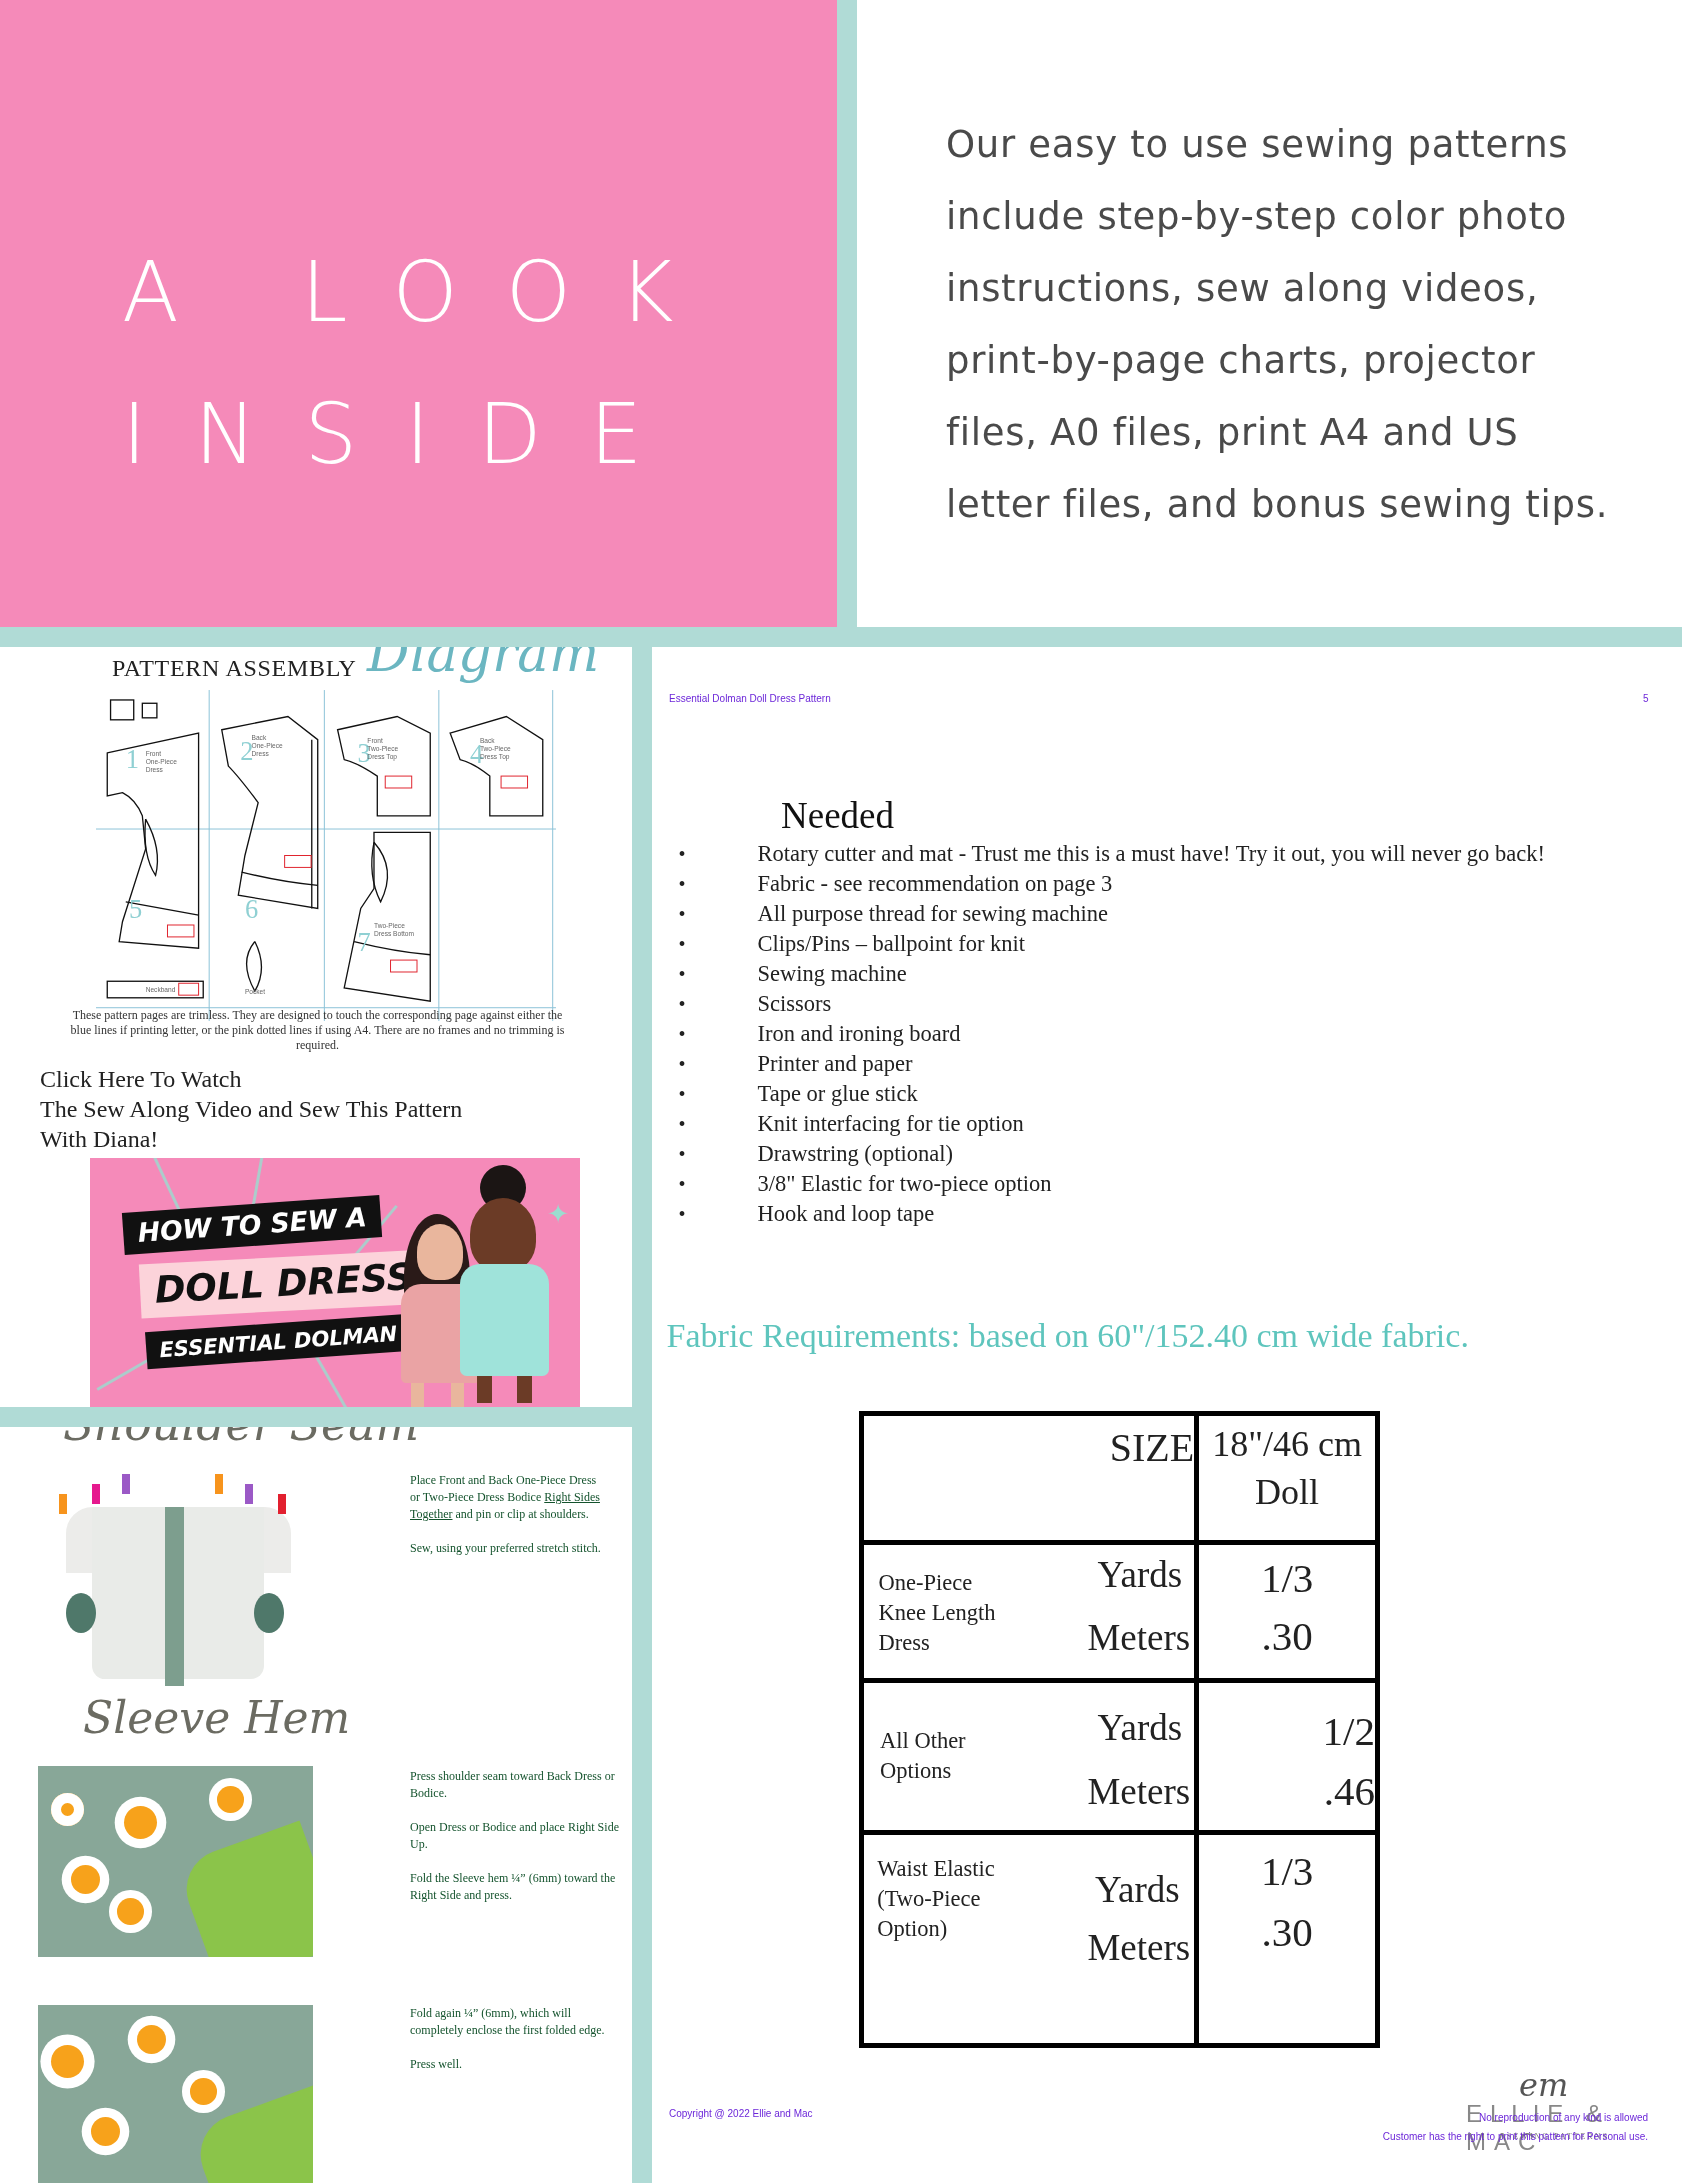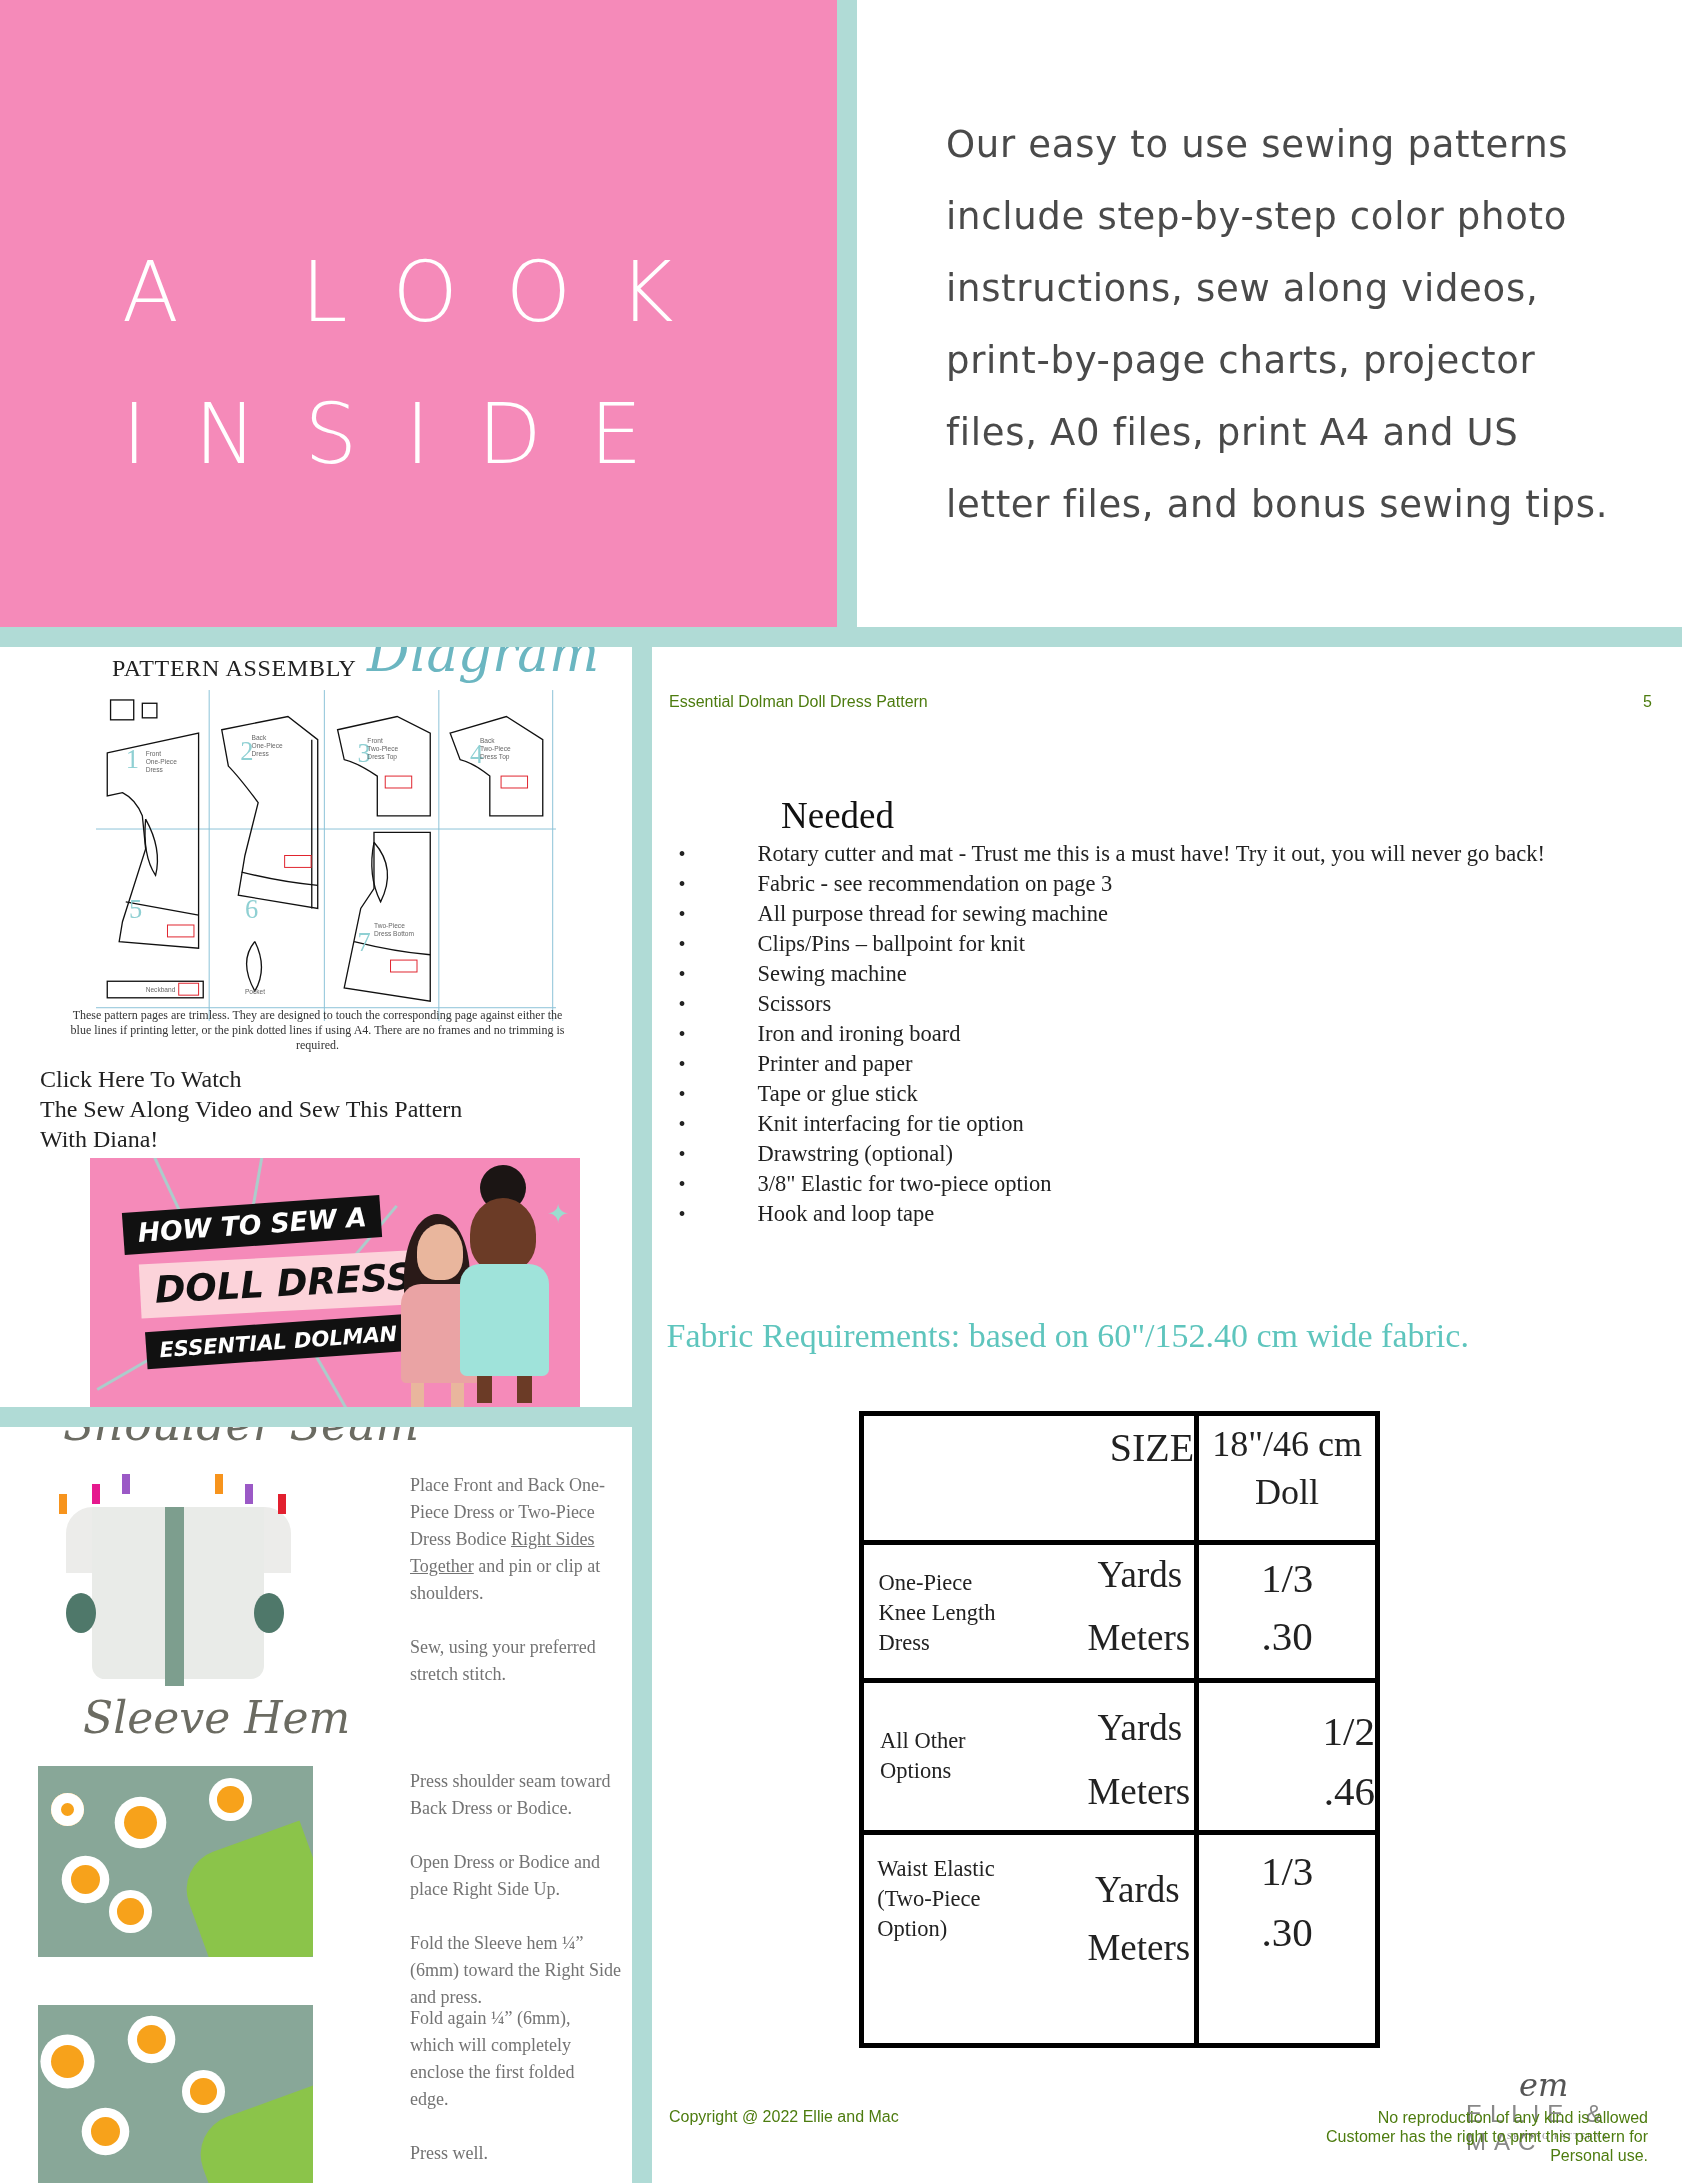--- a/index.html
+++ b/index.html
@@ -20,25 +20,25 @@
   .watch{left:40px;top:417px;width:556px;font-size:24px;line-height:30px;text-align:left;color:#222}
   #video-thumb{left:90px;top:511px;width:490px;height:249px;background:#f58ab9;overflow:hidden;cursor:pointer}
   .ribbon{position:absolute;font-family:"DejaVu Sans",sans-serif;font-weight:bold;font-style:italic}
   #howto{left:33px;top:46px;background:#111;color:#fff;font-size:26.5px;padding:5.3px 14.6px;transform:rotate(-4deg)}
   #dolldress{left:50px;top:99px;background:#fcd3da;color:#111;font-size:37px;padding:5.3px 14.6px;transform:rotate(-3deg)}
   #essential{left:56px;top:165px;background:#111;color:#fff;font-size:21px;padding:6.6px 13.2px;transform:rotate(-4deg)}
   .ray{position:absolute;width:2.6px;background:#9adccf;opacity:.8}
   .doll{position:absolute;border-radius:50% 50% 40% 40%}
   #steps-page{left:0;top:1427px;width:632px;height:756px;background:#fff;overflow:hidden}
   .script-grey{font-family:"DejaVu Serif",serif;font-style:italic;color:#6b6b62}
-  .step-text{font-size:18px;line-height:27px;color:#737373;white-space:pre-line}
+  .step-text{font-size:12px;line-height:17px;color:#14532d;white-space:pre-line}
   .u{text-decoration:underline}
   
   #supplies-page{left:652px;top:647px;width:1035px;height:1536px;background:#fff}
-  .hdr{font-family:"Liberation Sans",sans-serif;font-size:16px;color:#4d7c0f}
+  .hdr{font-family:"Liberation Sans",sans-serif;font-size:10px;color:#6d28d9}
   #supplies-script{left:26.5px;top:40px;font-family:"DejaVu Serif",serif;font-style:italic;font-size:78px;color:#e24fc7;letter-spacing:-2.6px}
   #needed{left:129px;top:147px;font-size:37px;color:#111}
   #supply-list{left:26.5px;top:192px;width:953px;list-style:none}
   #supply-list li{position:relative;padding-left:79px;font-size:22.5px;line-height:30px;color:#222}
   #supply-list li::before{content:"•";position:absolute;left:0;top:0;font-size:20px}
   #fabric-req{left:14.6px;top:670px;font-size:34px;color:#5ec5bd}
   #req-table{left:207px;top:764px;width:521px;border-collapse:collapse;font-size:20px}
   #req-table td{border:5.3px solid #000;vertical-align:top;position:relative}
   .cellwrap{position:relative;width:100%;height:100%}
   #footer-left{left:17px;top:1461px}

